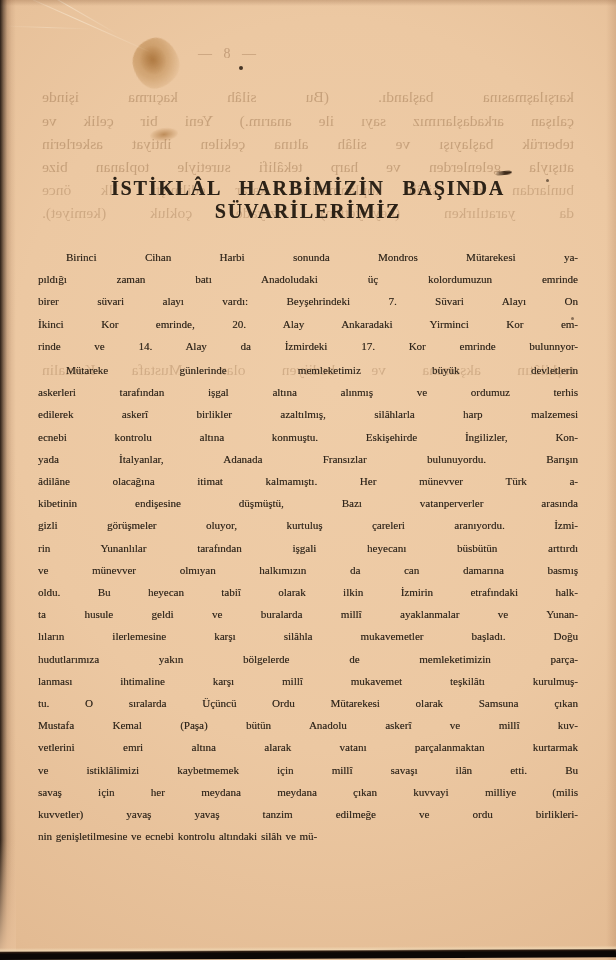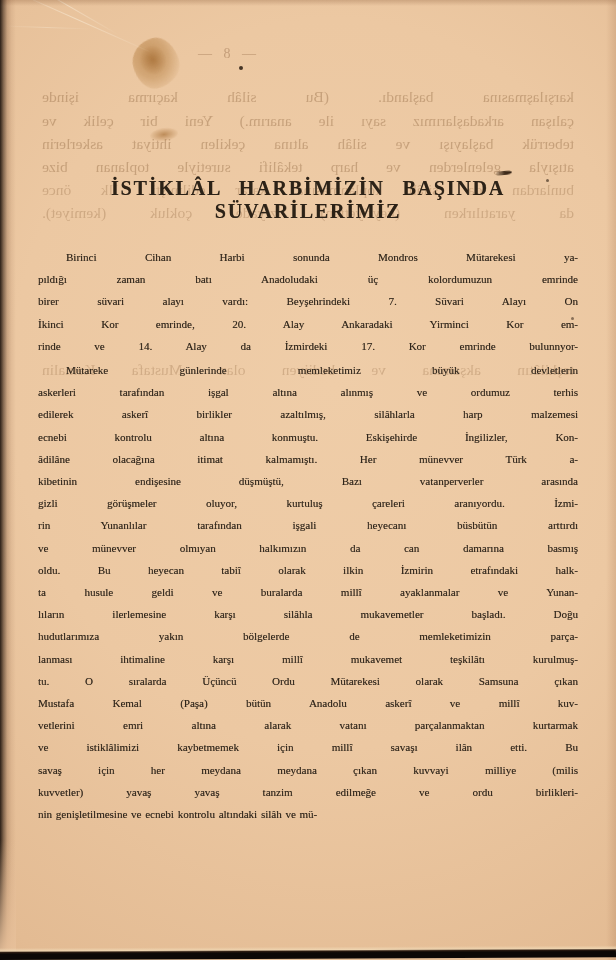--- a/index.html
+++ b/index.html
@@ -184,20 +184,21 @@
         <div class="body-line">birer süvari alayı vardı: Beyşehrindeki 7. Süvari Alayı On</div>
         <div class="body-line">İkinci Kor emrinde, 20. Alay Ankaradaki Yirminci Kor em-</div>
         <div class="body-line">rinde ve 14. Alay da İzmirdeki 17. Kor emrinde bulunnyor-</div>
       </div>
 
     <div class="paragraph">
         <div class="body-line first-line">Mütareke günlerinde memleketimiz büyük devletlerin</div>
         <div class="body-line">askerleri tarafından işgal altına alınmış ve ordumuz terhis</div>
         <div class="body-line">edilerek askerî birlikler azaltılmış, silâhlarla harp malzemesi</div>
         <div class="body-line">ecnebi kontrolu altına konmuştu. Eskişehirde İngilizler, Kon-</div>
+        <div class="body-line">yada İtalyanlar, Adanada Fransızlar bulunuyordu. Barışın</div>
         <div class="body-line">âdilâne olacağına itimat kalmamıştı. Her münevver Türk a-</div>
         <div class="body-line">kibetinin endişesine düşmüştü, Bazı vatanperverler arasında</div>
         <div class="body-line">gizli görüşmeler oluyor, kurtuluş çareleri aranıyordu. İzmi-</div>
         <div class="body-line">rin Yunanlılar tarafından işgali heyecanı büsbütün arttırdı</div>
         <div class="body-line">ve münevver olmıyan halkımızın da can damarına basmış</div>
         <div class="body-line">oldu. Bu heyecan tabiî olarak ilkin İzmirin etrafındaki halk-</div>
         <div class="body-line">ta husule geldi ve buralarda millî ayaklanmalar ve Yunan-</div>
         <div class="body-line">lıların ilerlemesine karşı silâhla mukavemetler başladı. Doğu</div>
         <div class="body-line">hudutlarımıza yakın bölgelerde de memleketimizin parça-</div>
         <div class="body-line">lanması ihtimaline karşı millî mukavemet teşkilâtı kurulmuş-</div>

